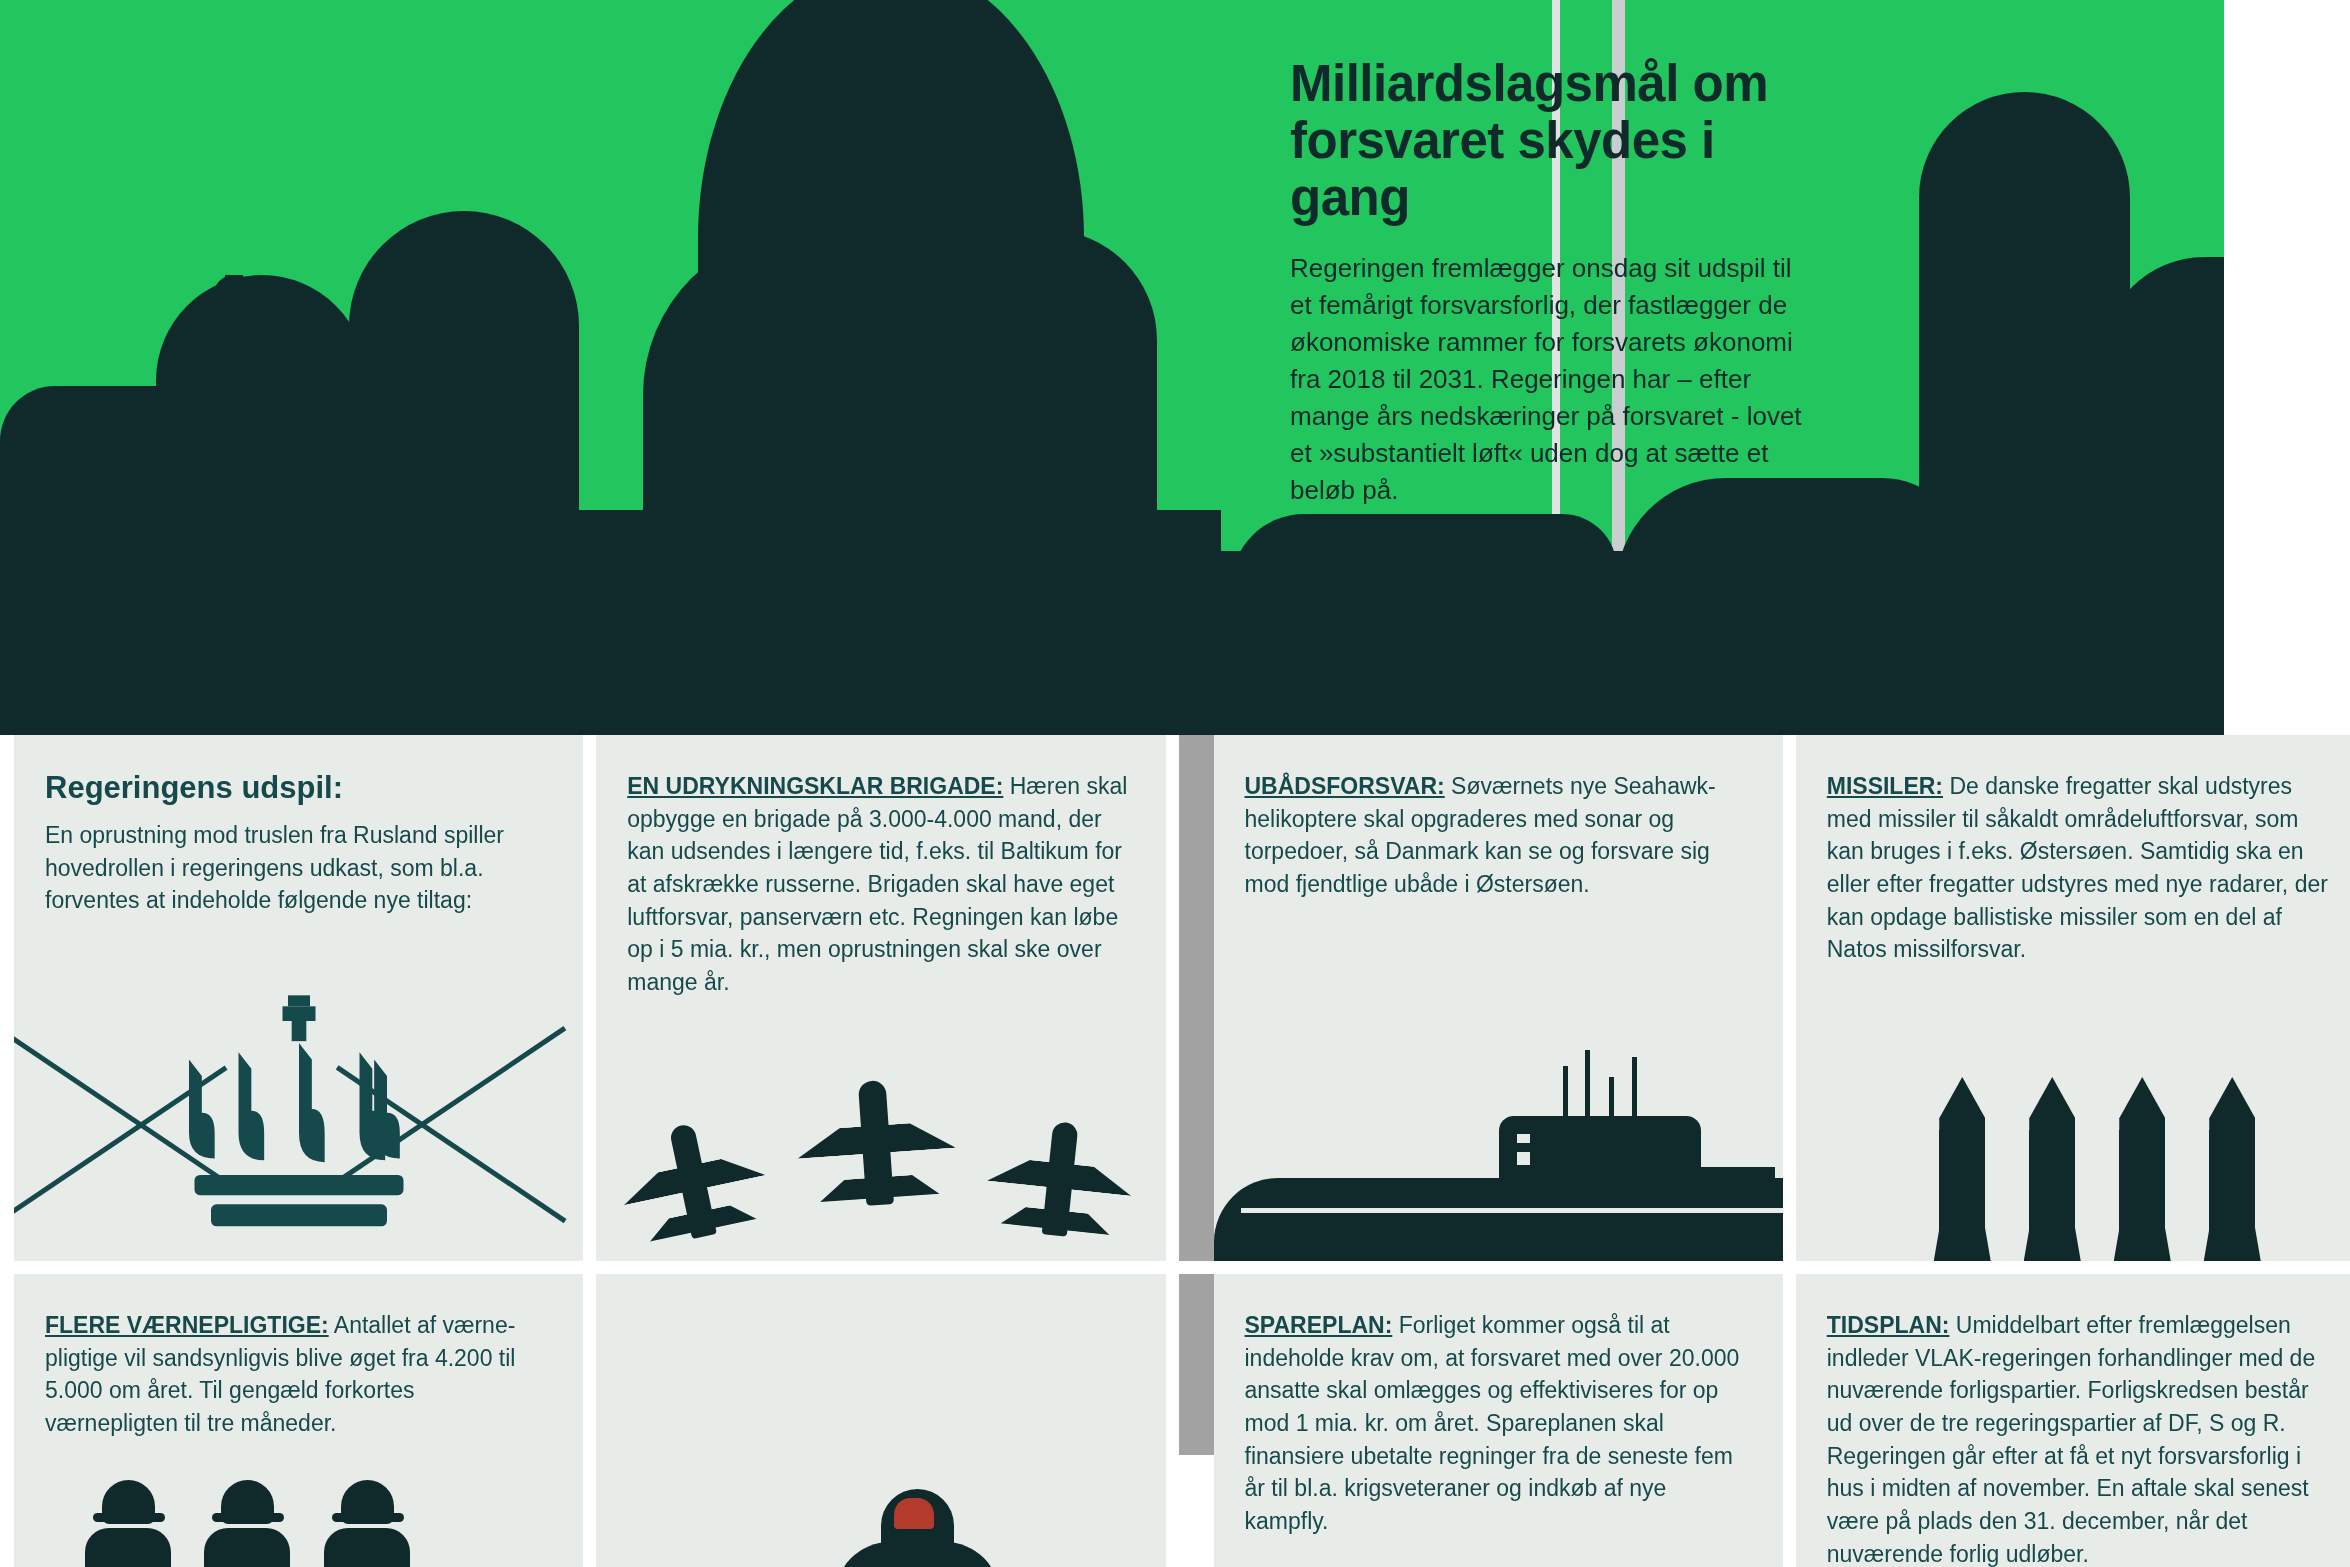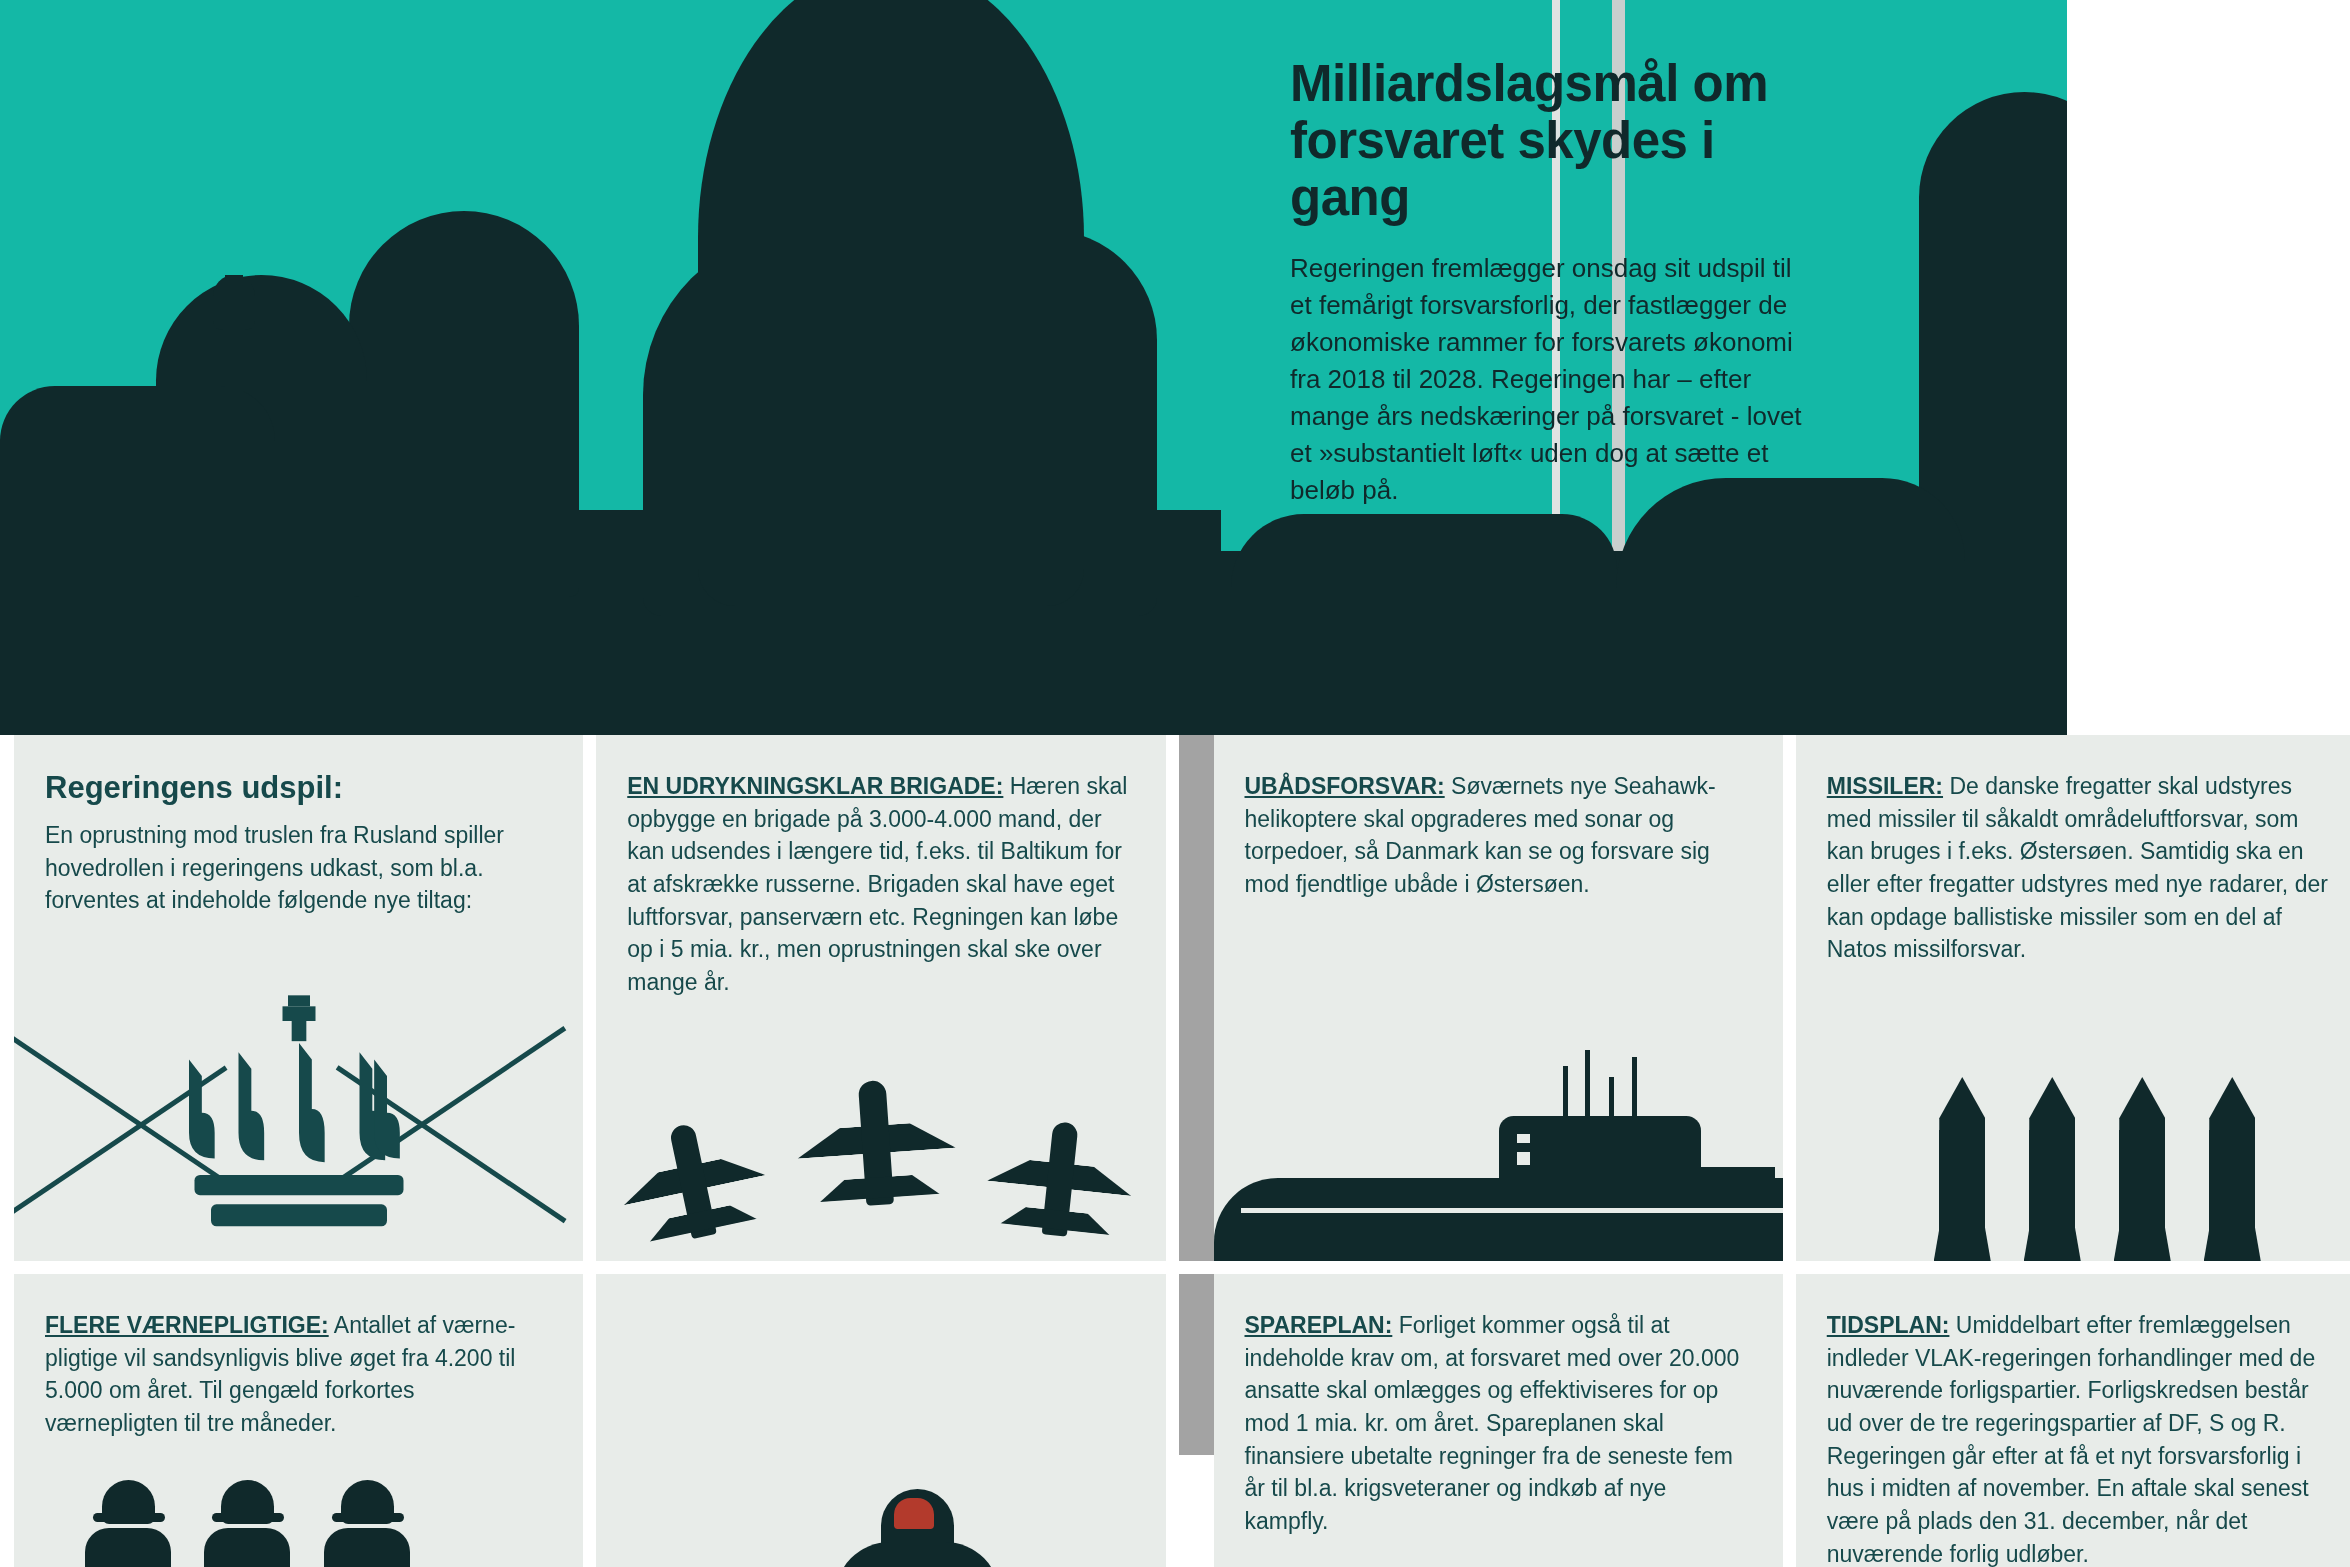--- a/index.html
+++ b/index.html
@@ -12,23 +12,23 @@
     height: 1568px;
     font-family: "Liberation Sans", sans-serif;
     color: #0f2a2b;
     overflow: hidden;
     position: relative;
   }
 
   
   .hero {
     position: relative;
-    width: 2067px;
+    width: 2224px;
     height: 735px;
-    background: #14b8a6;
+    background: #22c55e;
     overflow: hidden;
   }
   .hero-bg {
     position: absolute;
     inset: 0;
   }
   .hero-ground {
     position: absolute;
     left: 0;
     top: 551px;
@@ -338,21 +338,21 @@
     <div class="silhouette sil-e"></div>
     <div class="silhouette sil-f"></div>
     <div class="silhouette sil-g"></div>
     <div class="silhouette sil-h"></div>
     <div class="pole"></div>
     <div class="pole-top"></div>
     <div class="hero-mini"></div>
   </div>
   <div class="hero-text">
     <h1 class="hero-title">Milliardslagsmål om forsvaret skydes i gang</h1>
-    <p class="hero-deck">Regeringen fremlægger onsdag sit udspil til et femårigt forsvarsforlig, der fastlægger de økonomiske rammer for forsvarets økonomi fra 2018 til 2028. Regeringen har – efter mange års nedskæringer på forsvaret - lovet et »substantielt løft« uden dog at sætte et beløb på.</p>
+    <p class="hero-deck">Regeringen fremlægger onsdag sit udspil til et femårigt forsvarsforlig, der fastlægger de økonomiske rammer for forsvarets økonomi fra 2018 til 2031. Regeringen har – efter mange års nedskæringer på forsvaret - lovet et »substantielt løft« uden dog at sætte et beløb på.</p>
   </div>
 </div>
 
 <div class="grid">
 
   <div class="row row-1">
 
     <div class="cell c1">
       <h2 class="cell-h">Regeringens udspil:</h2>
       <p class="cell-p">En oprustning mod truslen fra Rusland spiller hovedrollen i regeringens udkast, som bl.a. forventes at indeholde følgende nye tiltag:</p>

